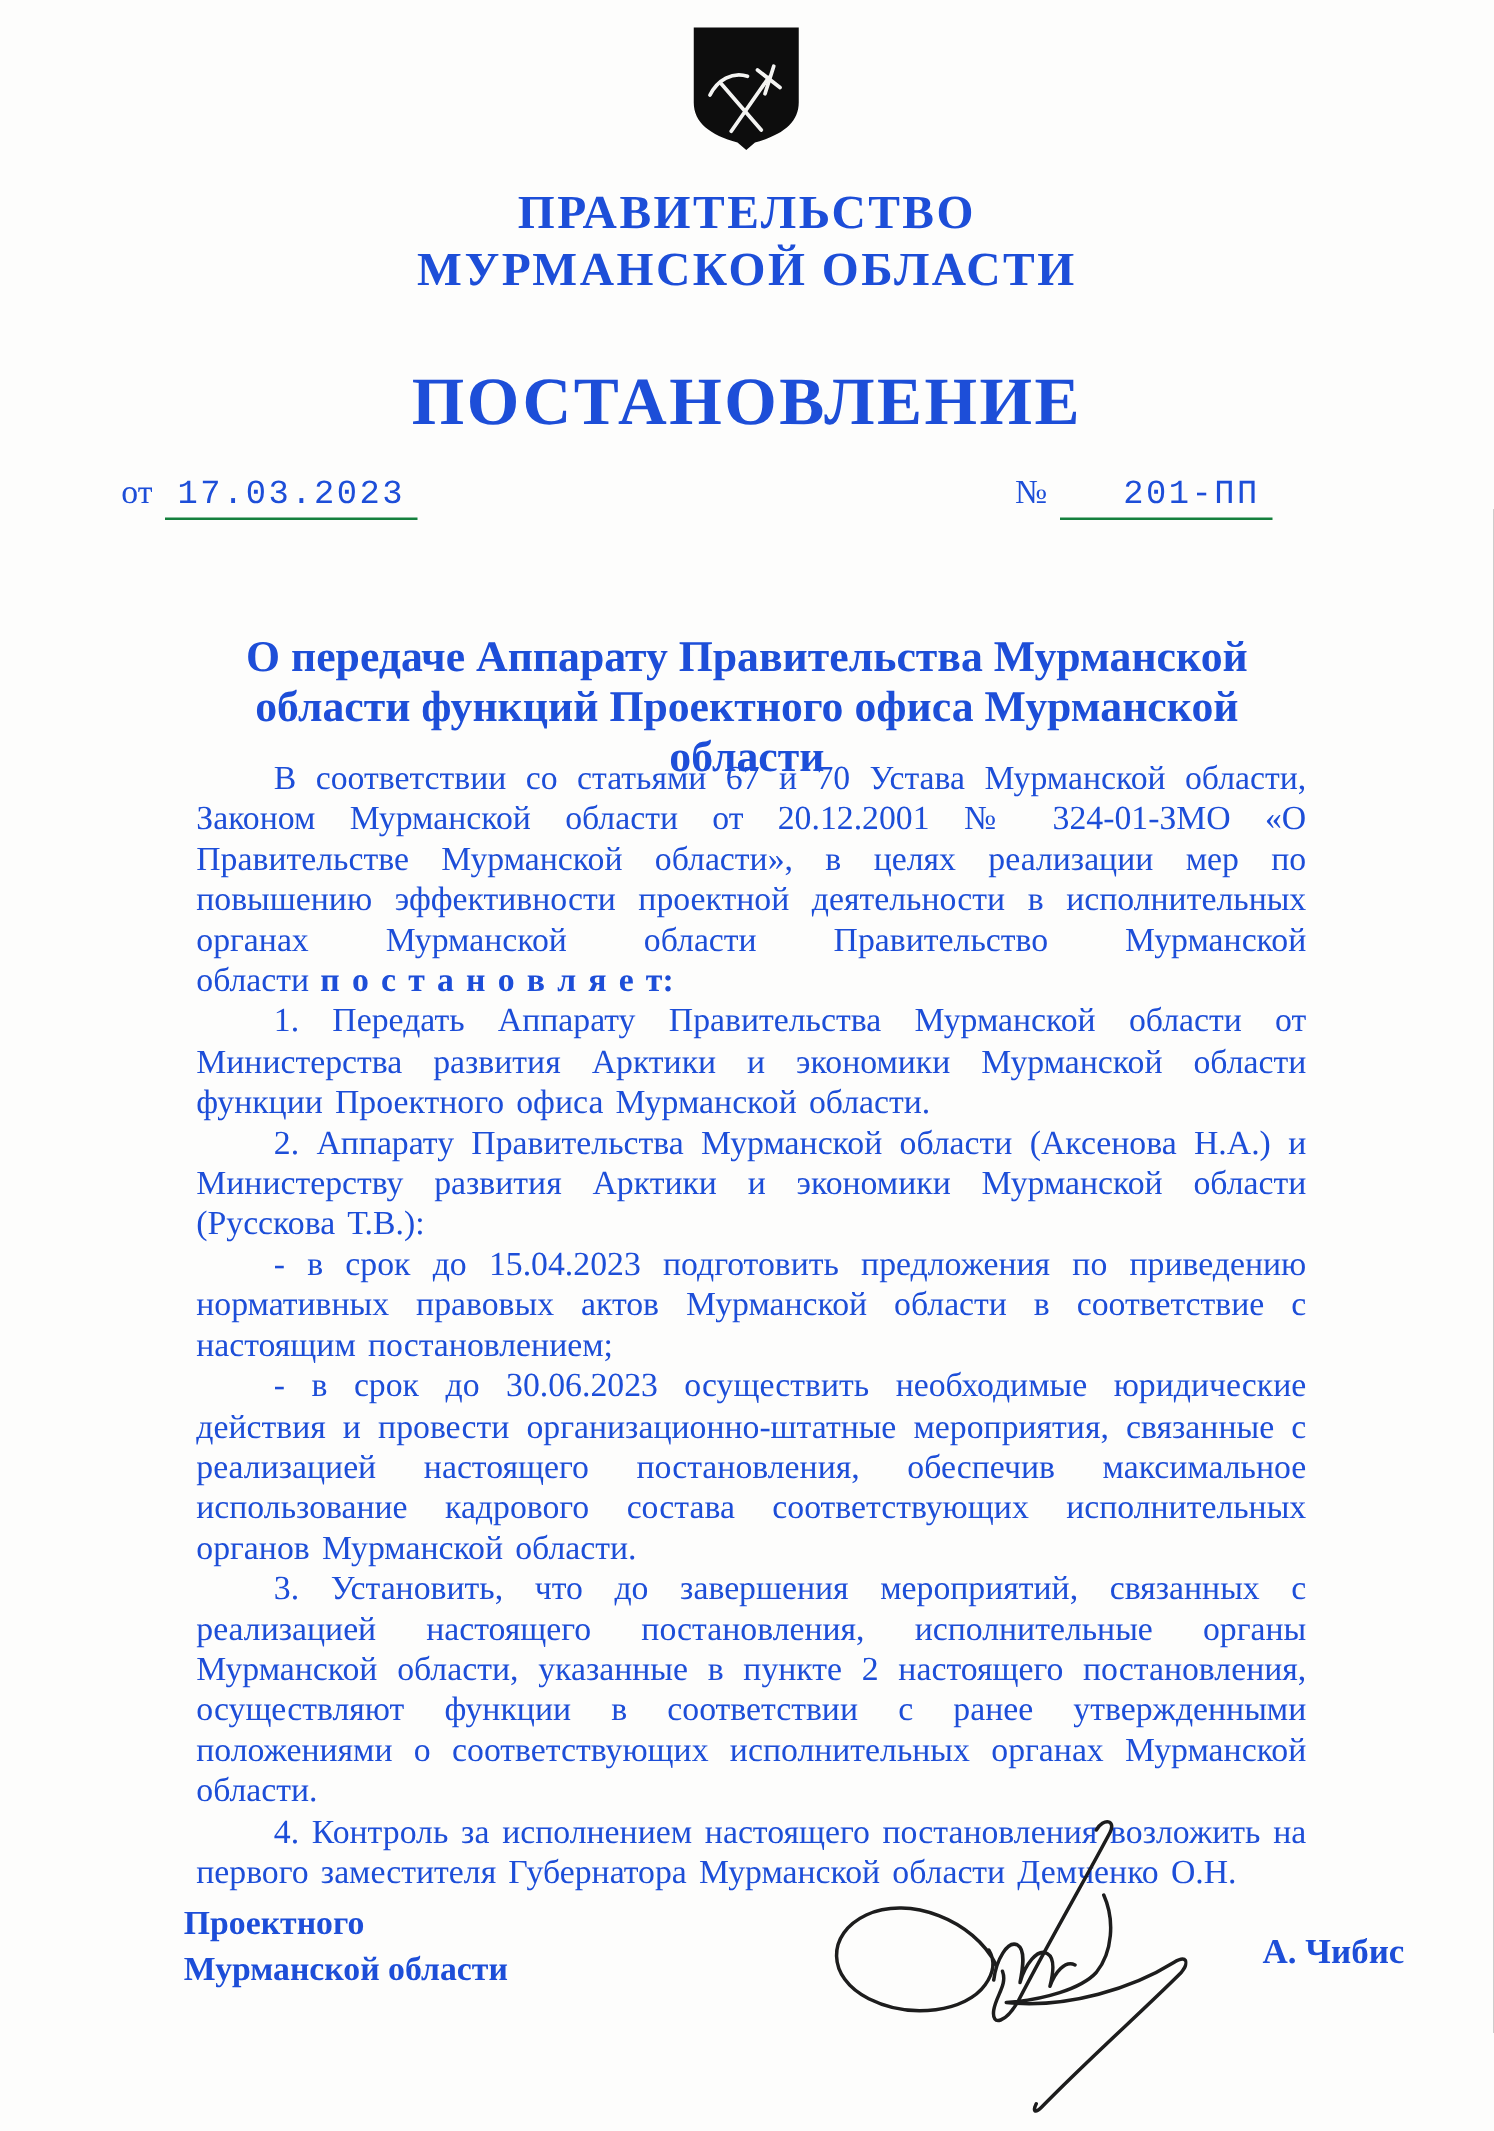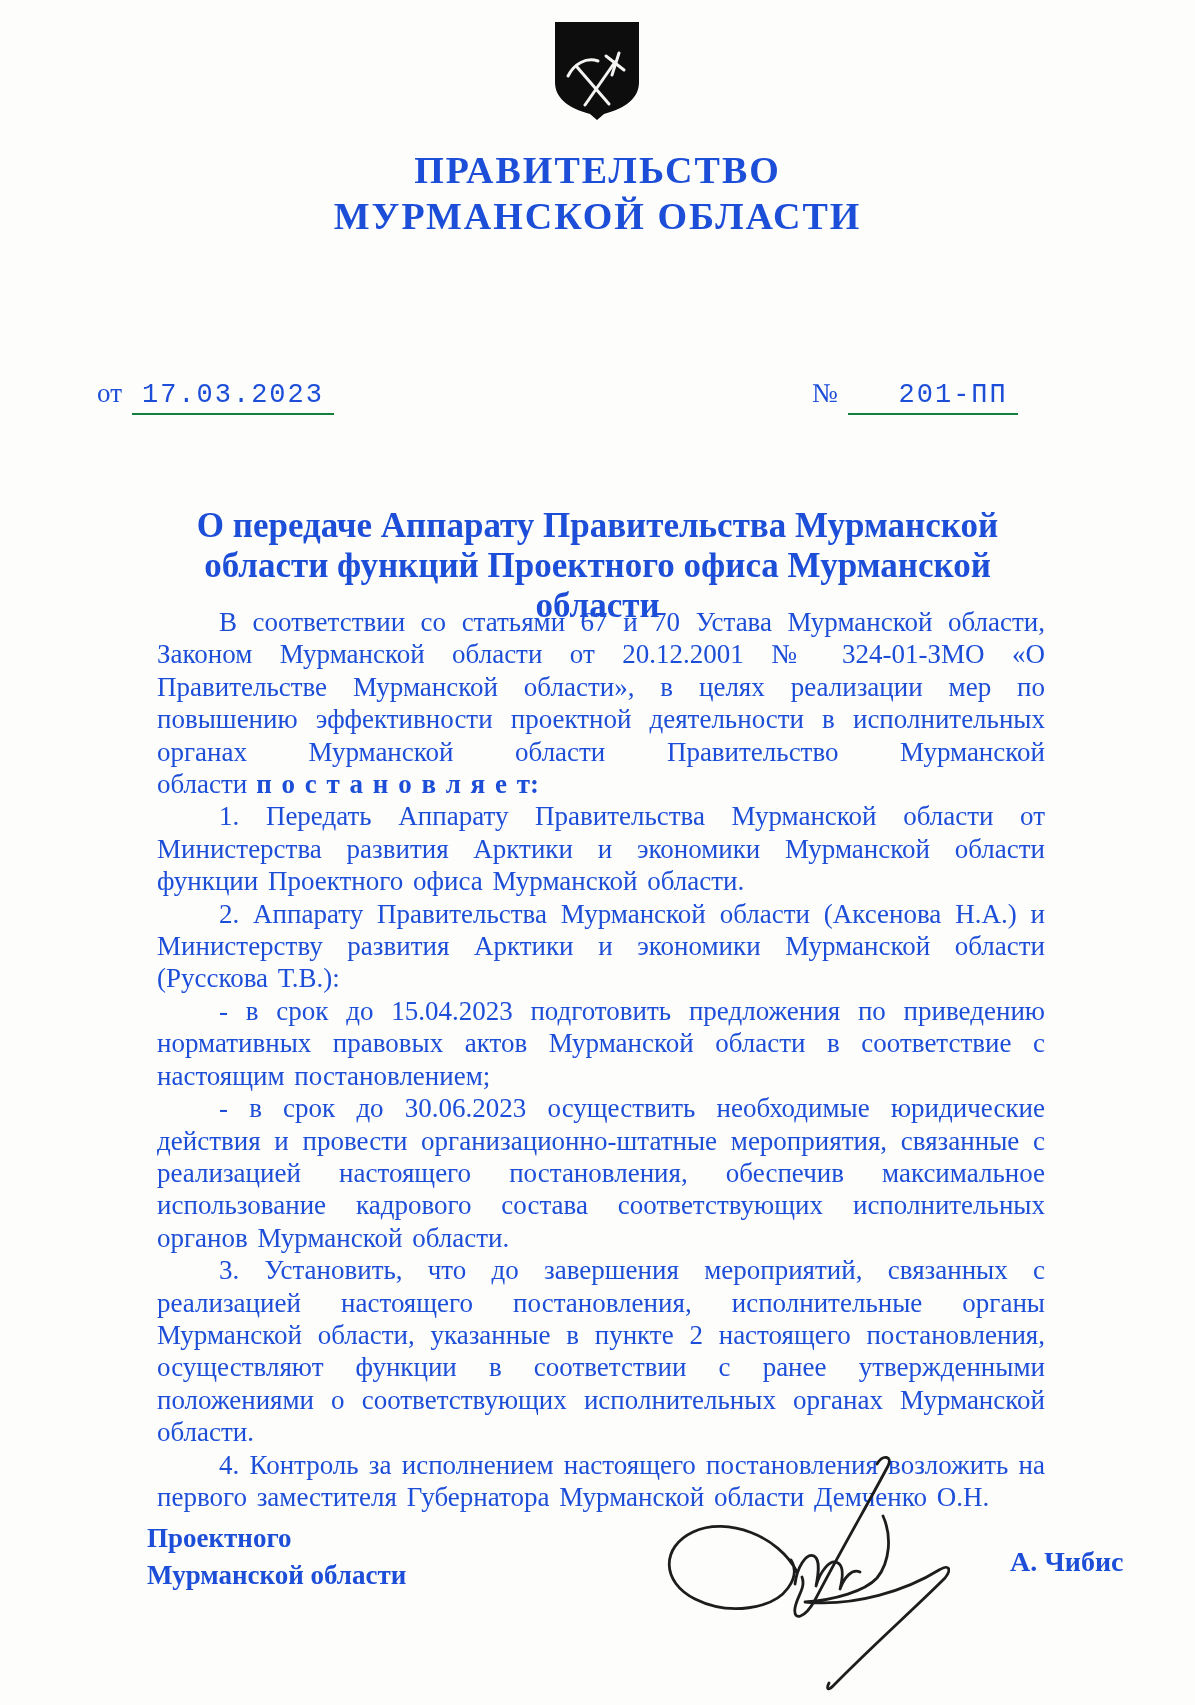--- a/index.html
+++ b/index.html
@@ -86,20 +86,21 @@
       <path class="pick" d="M16,56 C22,44 34,37 46,41"></path>
       <path class="pick" d="M25,47 L57,84"></path>
       <path class="pick" d="M63,42 L33,85"></path>
       <path class="pick" d="M54,36 L72,50"></path>
       <path class="pick" d="M67,33 L60,55"></path>
     </svg>
   </div>
 
   <div class="org1">ПРАВИТЕЛЬСТВО</div>
   <div class="org2">МУРМАНСКОЙ ОБЛАСТИ</div>
+  <div class="doc-type">ПОСТАНОВЛЕНИЕ</div>
 
   <div class="meta-row">
     <div class="meta-date">
       <span>от</span><span class="fill-value fill-date">17.03.2023</span>
     </div>
     <div class="meta-num">
       <span>№</span><span class="fill-value fill-num">201-ПП</span>
     </div>
   </div>
 

